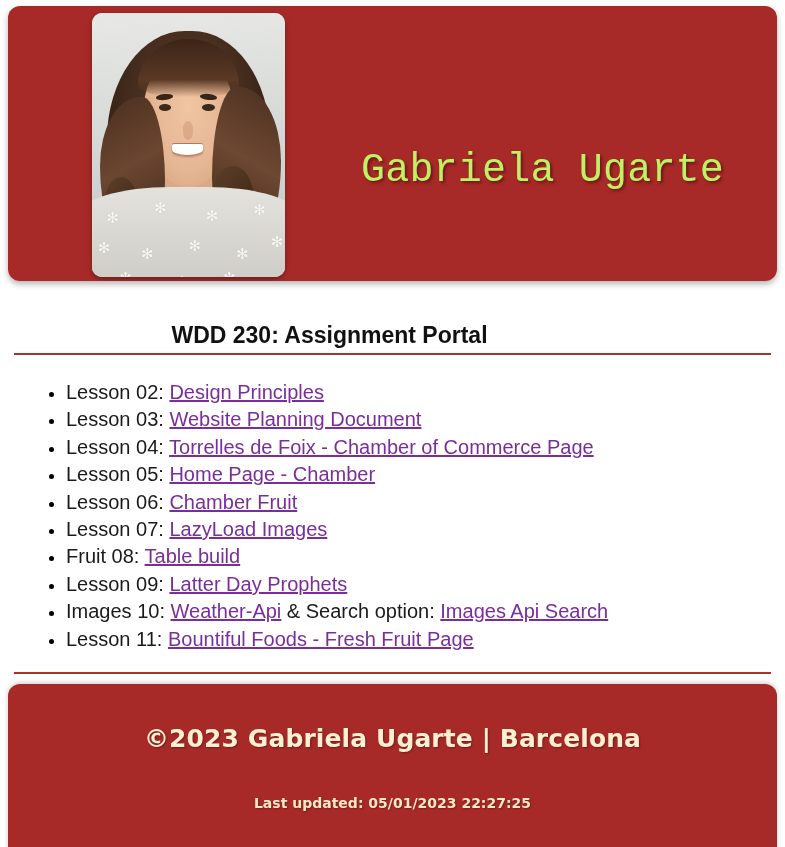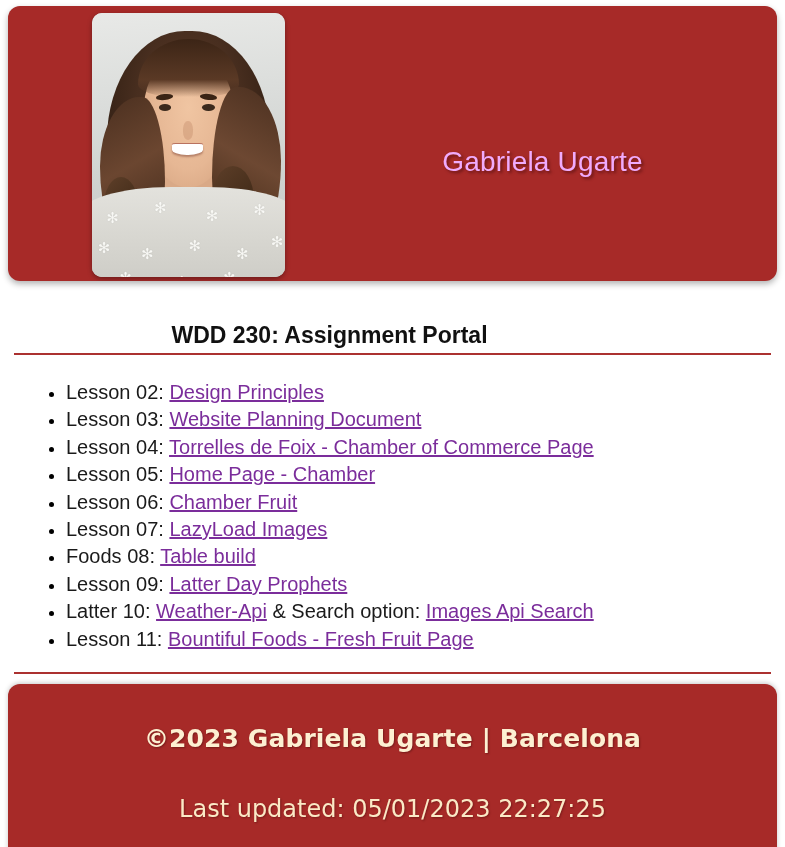--- a/index.html
+++ b/index.html
@@ -186,26 +186,26 @@
 
   .header-title {
     position: absolute;
     left: 300px;
     top: 0;
     width: 469px;
     height: 275px;
     display: flex;
     align-items: center;
     justify-content: center;
-    color: #f0abfc;
-    font-size: 28px;
+    color: #bef264;
+    font-size: 40px;
     font-weight: 400;
     letter-spacing: 0.2px;
     text-shadow: 2px 2px 3px rgba(60,8,8,0.55);
-    font-family: Liberation Sans, sans-serif;
+    font-family: Liberation Mono, monospace;
   }
 
   
   .page-title {
     position: absolute;
     left: 0;
     top: 303px;
     width: 659px;
     text-align: center;
     font-size: 23px;
@@ -277,22 +277,22 @@
     font-weight: 700;
     letter-spacing: 0.1px;
     color: #fdf0d2;
     text-shadow: 1px 1px 2px rgba(60,8,8,0.45);
   }
   .footer-updated {
     position: absolute;
     left: 0;
     right: 0;
     top: 111px;
-    font-size: 24px;
-    font-weight: 400;
+    font-size: 14px;
+    font-weight: 700;
     color: #fbe9c6;
     text-shadow: 1px 1px 2px rgba(60,8,8,0.4);
     text-align: center;
   }
 </style>
 </head>
 <body>
 
 <div class="page">
 
@@ -338,23 +338,23 @@
 
   <hr class="rule rule-top">
 
   <ul class="lesson-list">
       <li><span>Lesson 02: </span><a href="#">Design Principles</a></li>
       <li><span>Lesson 03: </span><a href="#">Website Planning Document</a></li>
       <li><span>Lesson 04: </span><a href="#">Torrelles de Foix - Chamber of Commerce Page</a></li>
       <li><span>Lesson 05: </span><a href="#">Home Page - Chamber</a></li>
       <li><span>Lesson 06: </span><a href="#">Chamber Fruit</a></li>
       <li><span>Lesson 07: </span><a href="#">LazyLoad Images</a></li>
-      <li><span>Foods 08: </span><a href="#">Table build</a></li>
+      <li><span>Fruit 08: </span><a href="#">Table build</a></li>
       <li><span>Lesson 09: </span><a href="#">Latter Day Prophets</a></li>
-      <li><span>Latter 10: </span><a href="#">Weather-Api</a><span> &amp; Search option: </span><a href="#">Images Api Search</a></li>
+      <li><span>Images 10: </span><a href="#">Weather-Api</a><span> &amp; Search option: </span><a href="#">Images Api Search</a></li>
       <li><span>Lesson 11: </span><a href="#">Bountiful Foods - Fresh Fruit Page</a></li>
     </ul>
 
   <hr class="rule rule-bottom">
 
   <footer class="site-footer">
     <div class="footer-copy">©2023 Gabriela Ugarte | Barcelona</div>
     <div class="footer-updated">Last updated: 05/01/2023 22:27:25</div>
   </footer>
 

